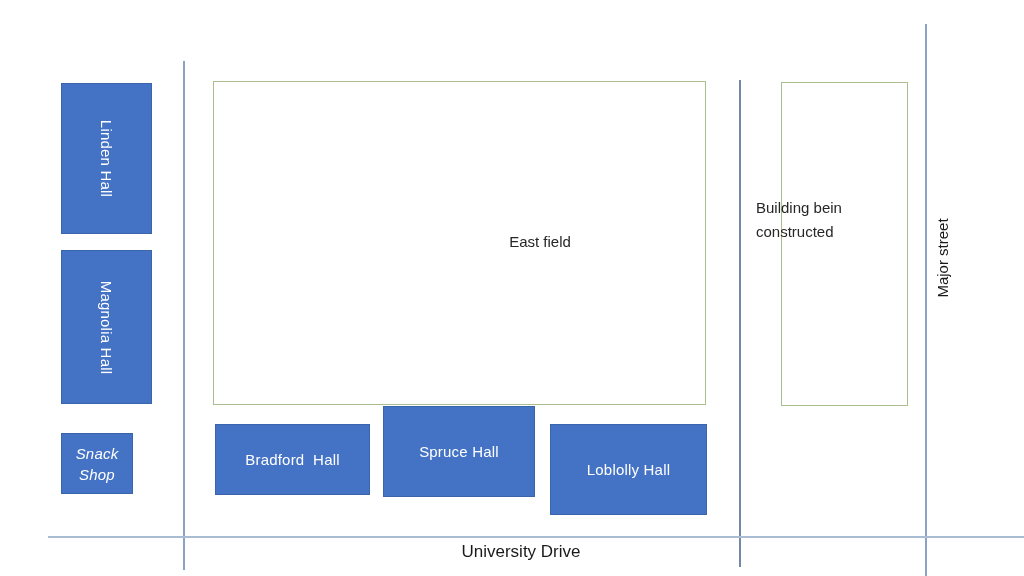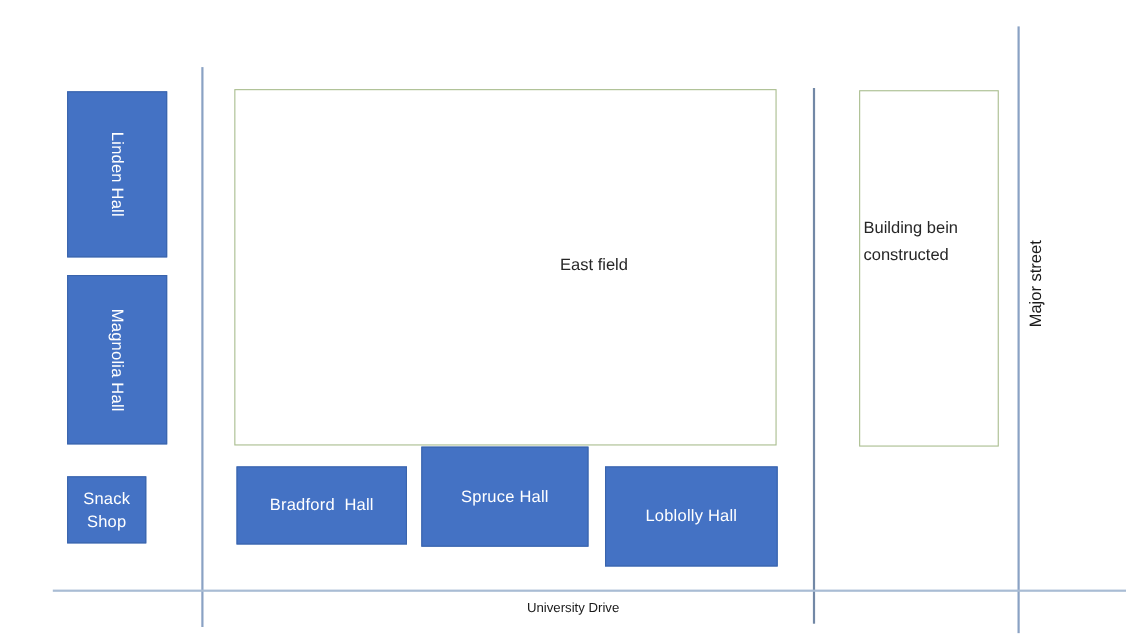--- a/index.html
+++ b/index.html
@@ -37,20 +37,21 @@
   .building .label {
     color: #ffffff;
     font-size: 15px;
     letter-spacing: 0.2px;
     white-space: pre;
     text-align: center;
     line-height: 21px;
   }
   .building .label.multiline {
     white-space: pre-line;
+    font-style: italic;
   }
   
   .label.rot-cw {
     transform: rotate(90deg);
   }
   
   .outlined {
     position: absolute;
     background: #ffffff;
     border: 1.5px solid #A9BD8E;
@@ -66,21 +67,21 @@
     white-space: pre;
   }
   .construction-text {
     line-height: 24px;
     white-space: pre-line;
     text-align: left;
   }
   .street-label-h {
     position: absolute;
     color: #1a1a1a;
-    font-size: 12px;
+    font-size: 17px;
     white-space: pre;
     transform: translate(-50%, -50%);
   }
   .street-label-v {
     position: absolute;
     color: #1a1a1a;
     font-size: 15px;
     white-space: pre;
     transform: translate(-50%, -50%) rotate(-90deg);
   }
@@ -117,20 +118,20 @@
 
   <div class="building" style="left:383px; top:406px; width:152px; height:91px;">
     <span class="label">Spruce Hall</span>
   </div>
 
   <div class="building" style="left:550px; top:424px; width:157px; height:91px;">
     <span class="label">Loblolly Hall</span>
   </div>
 
   <div class="outlined" style="left:781px; top:82px; width:127px; height:324px;"></div>
-  <div class="dark-text construction-text" style="left:785px; top:196px; width:120px;">Building bein
+  <div class="dark-text construction-text" style="left:756px; top:196px; width:120px;">Building bein
 constructed</div>
 
   <div class="street-label-h" style="left:521px; top:552px;">University Drive</div>
 
   <div class="street-label-v" style="left:942px; top:258px;">Major street</div>
 
 </div>
 
 </body></html>

